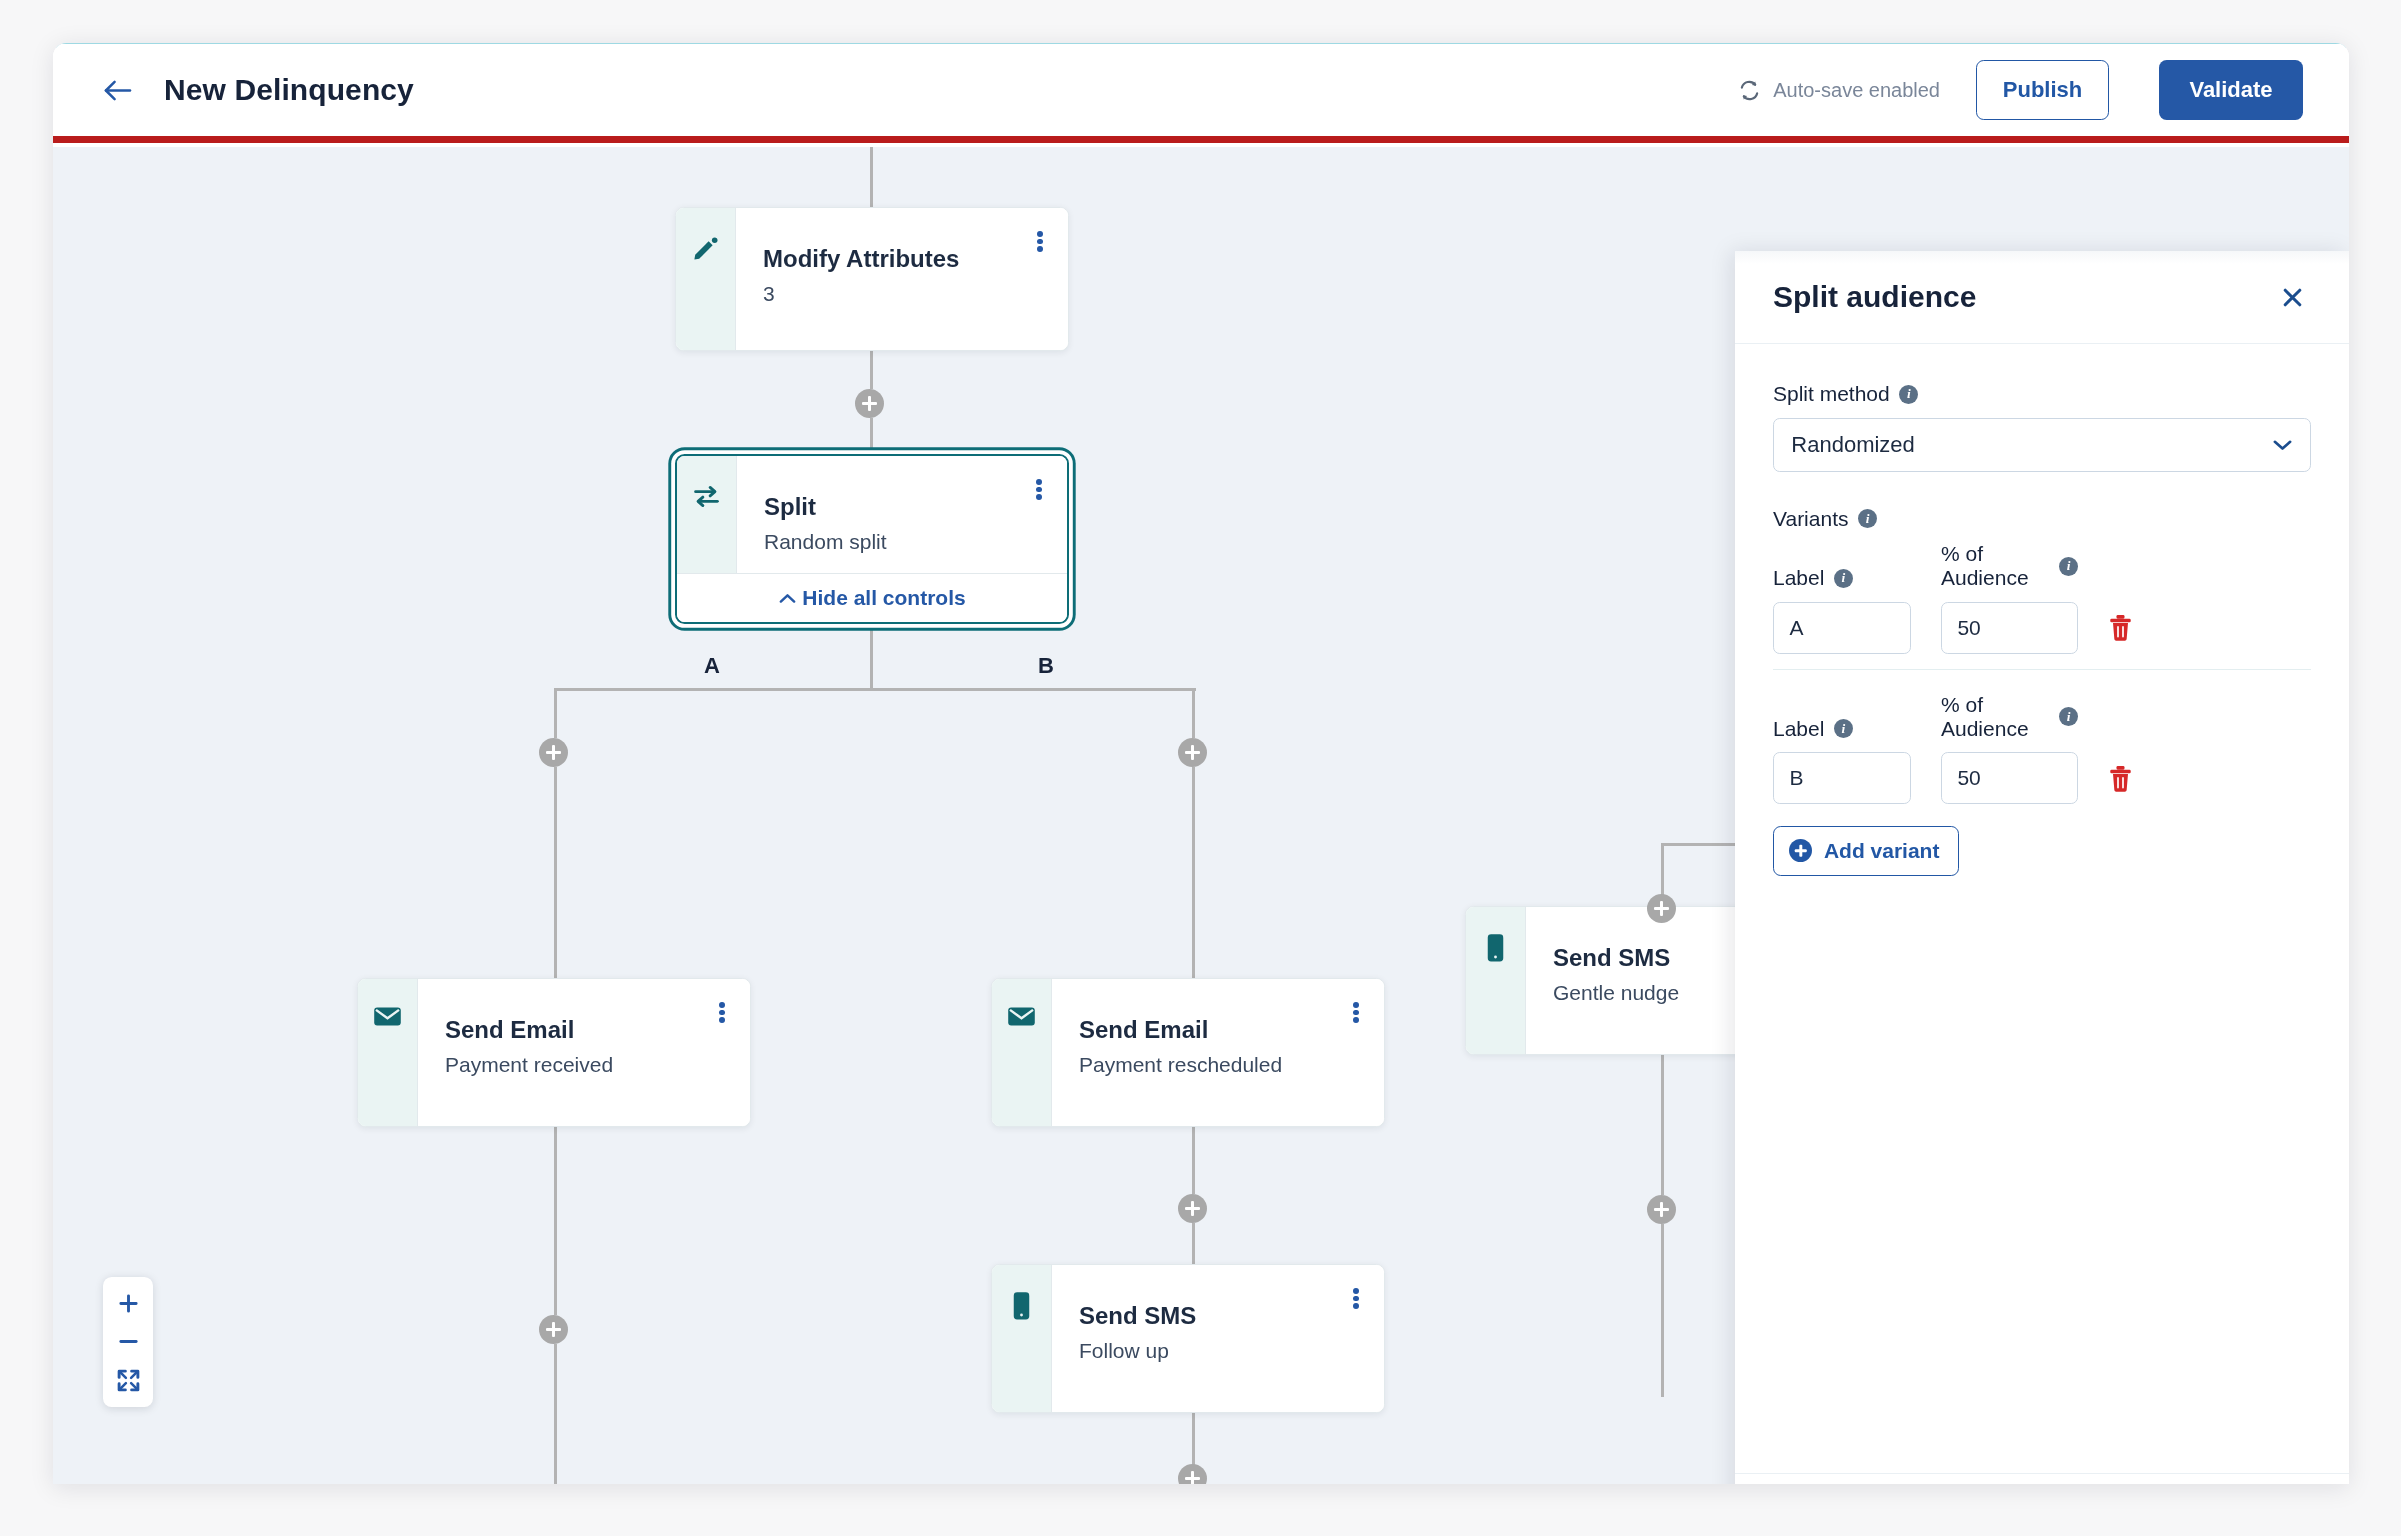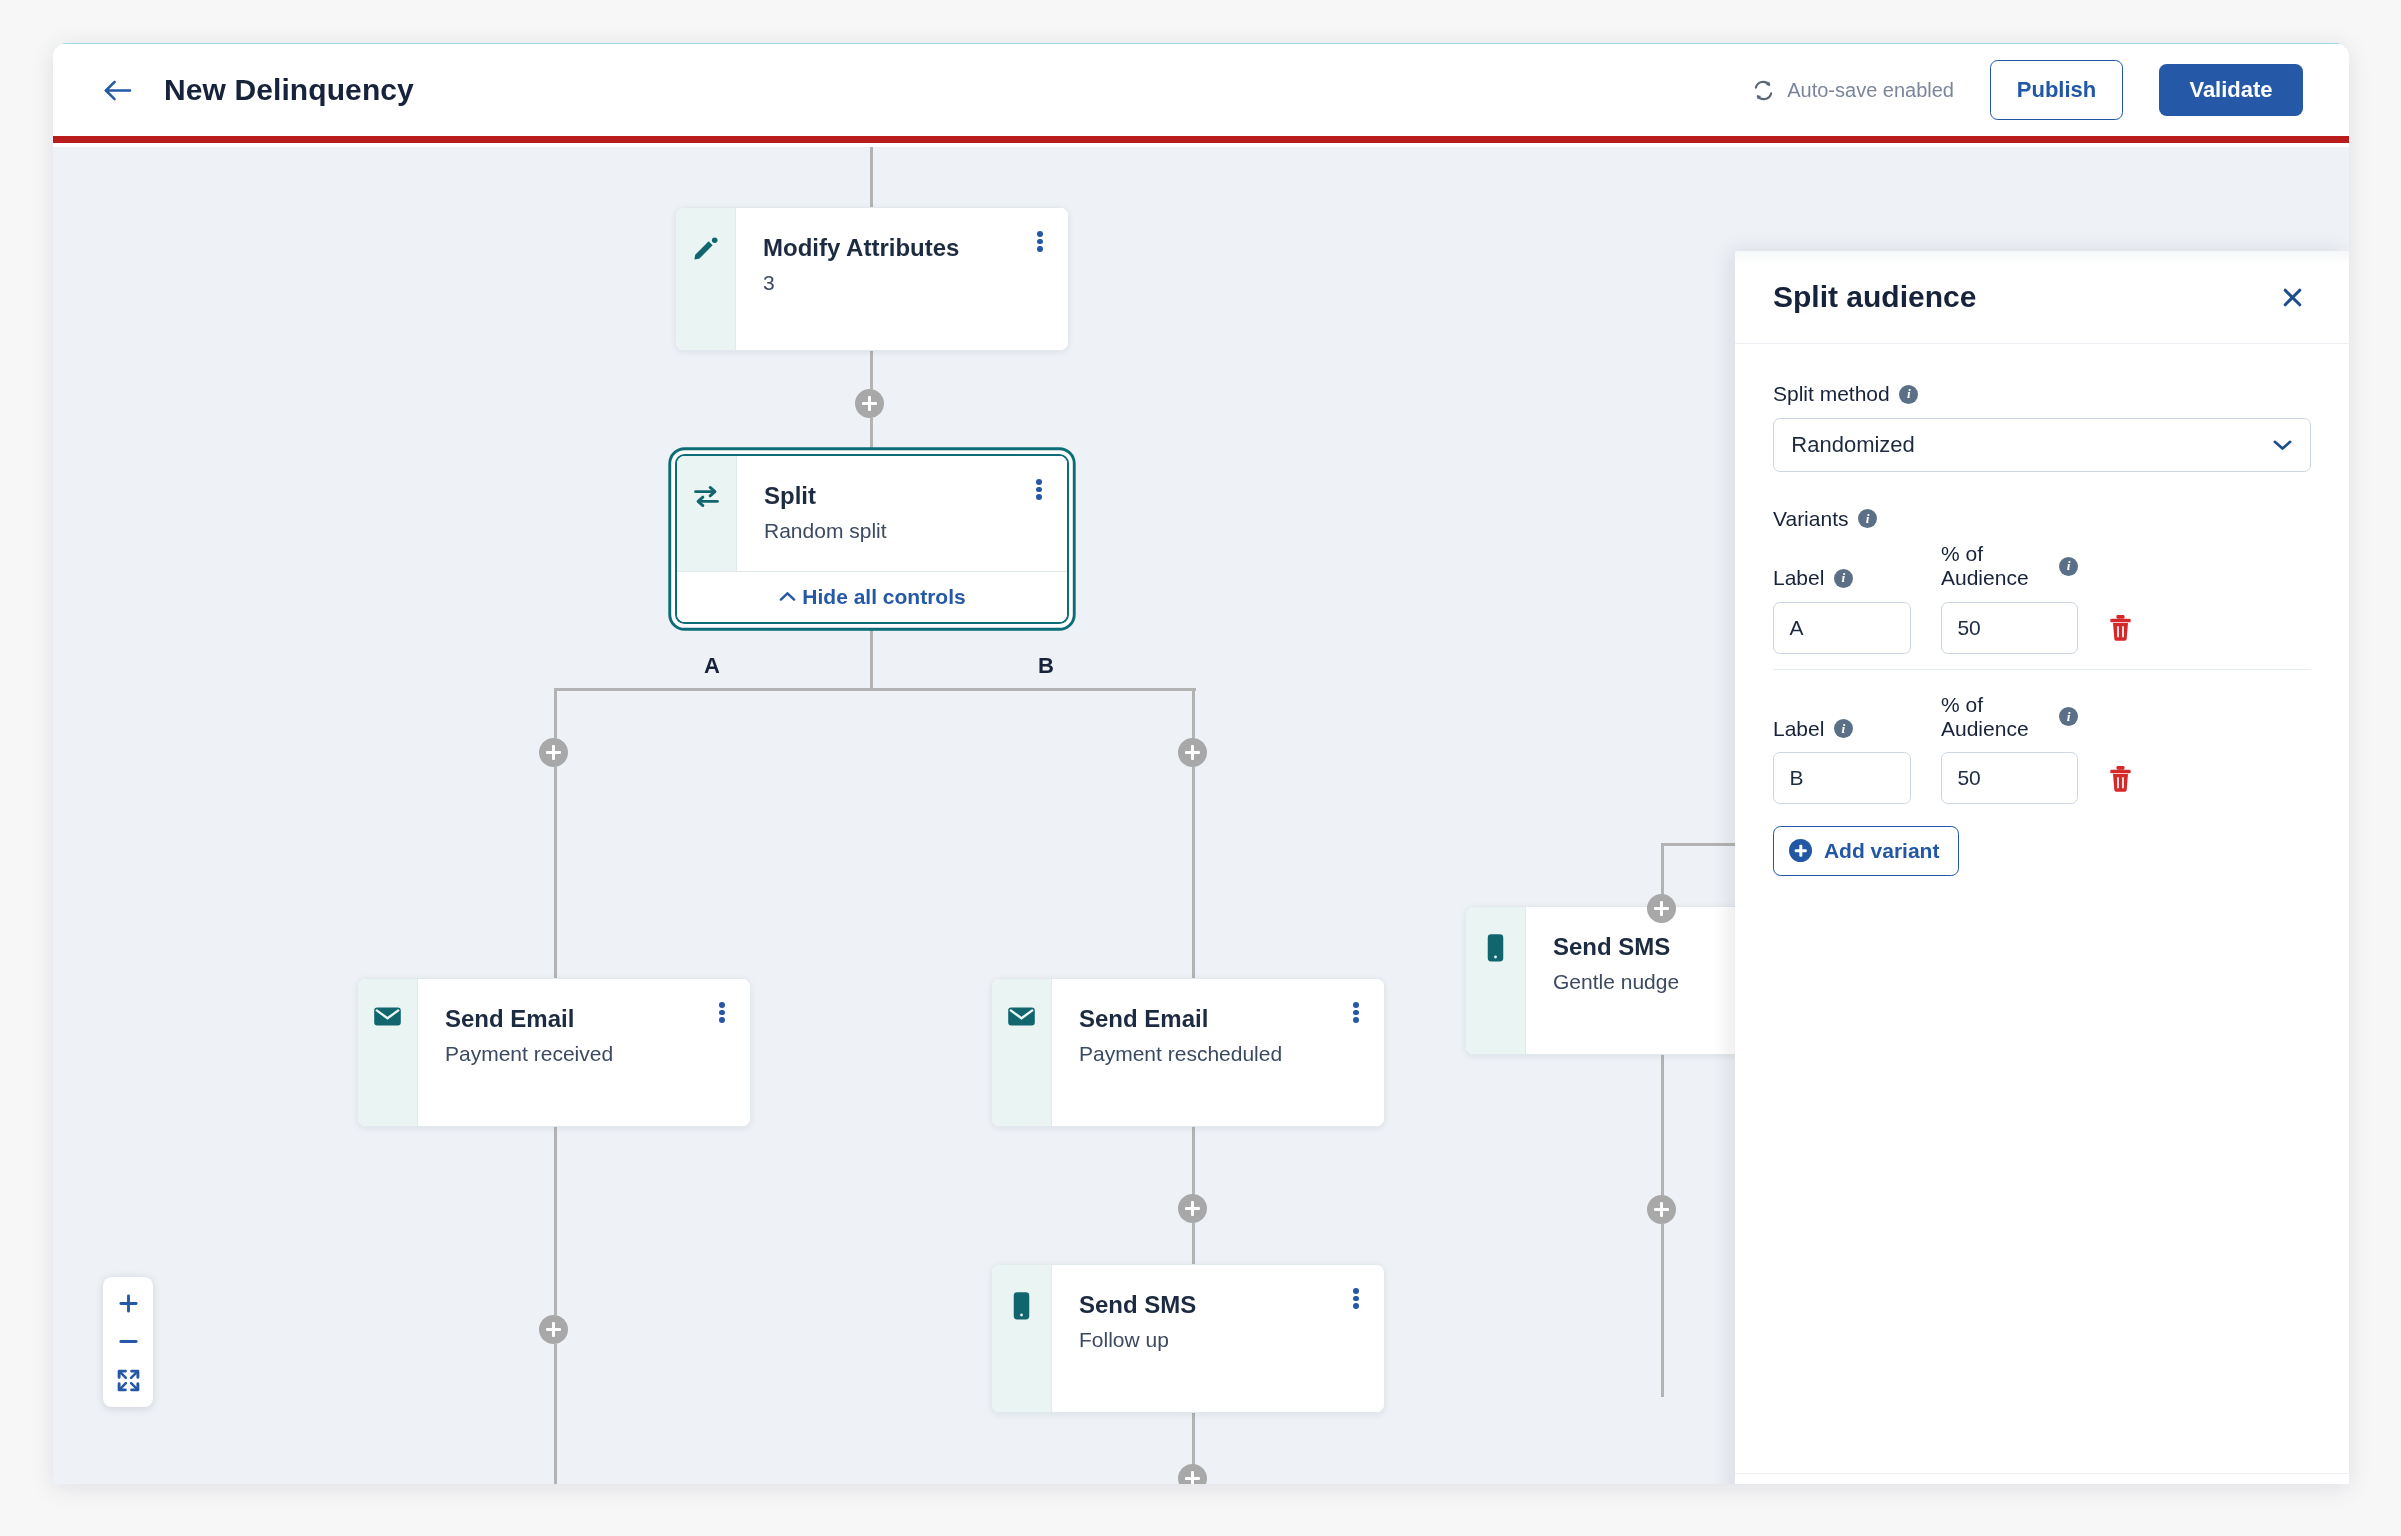--- a/index.html
+++ b/index.html
@@ -57,22 +57,22 @@
     font-size: 22px; font-weight: bold;
     border-radius: 7.7px; cursor: pointer;
     display: flex; align-items: center; justify-content: center;
   }
   #publish-button {
     width: 133px; height: 60px;
     background: #fff; color: #2257a5;
     border: 1.4px solid #2257a5;
   }
   #validate-button {
-    width: 144px; height: 52px;
-    background: #2558a6; color: #fff; border: none;
+    width: 144px; height: 60px;
+    background: #2558a6; color: #fff; border: none; margin-left: 14px;
   }
 
   
   #canvas {
     position: absolute; left: 0; top: 104px;
     width: 100%; height: 1337px;
     background: #eef2f7;
     overflow: hidden;
   }
 
@@ -115,21 +115,21 @@
   .node-icon-col {
     width: 60px;
     background: #eaf4f3;
     border-right: 1px solid #e2e9ec;
     display: flex; align-items: flex-start; justify-content: center;
     padding-top: 26px;
     flex: 0 0 60px;
   }
   .node-body {
     flex: 1 1 auto;
-    padding: 25px 23px 19px 27px;
+    padding: 36px 23px 19px 27px;
     position: relative;
     background: #fff;
   }
   .node-title {
     font-size: 24px; font-weight: bold; color: #1d2b41;
     line-height: 1.28;
   }
   .node-sub {
     margin-top: 7.7px;
     font-size: 21px; color: #3b4a60;

